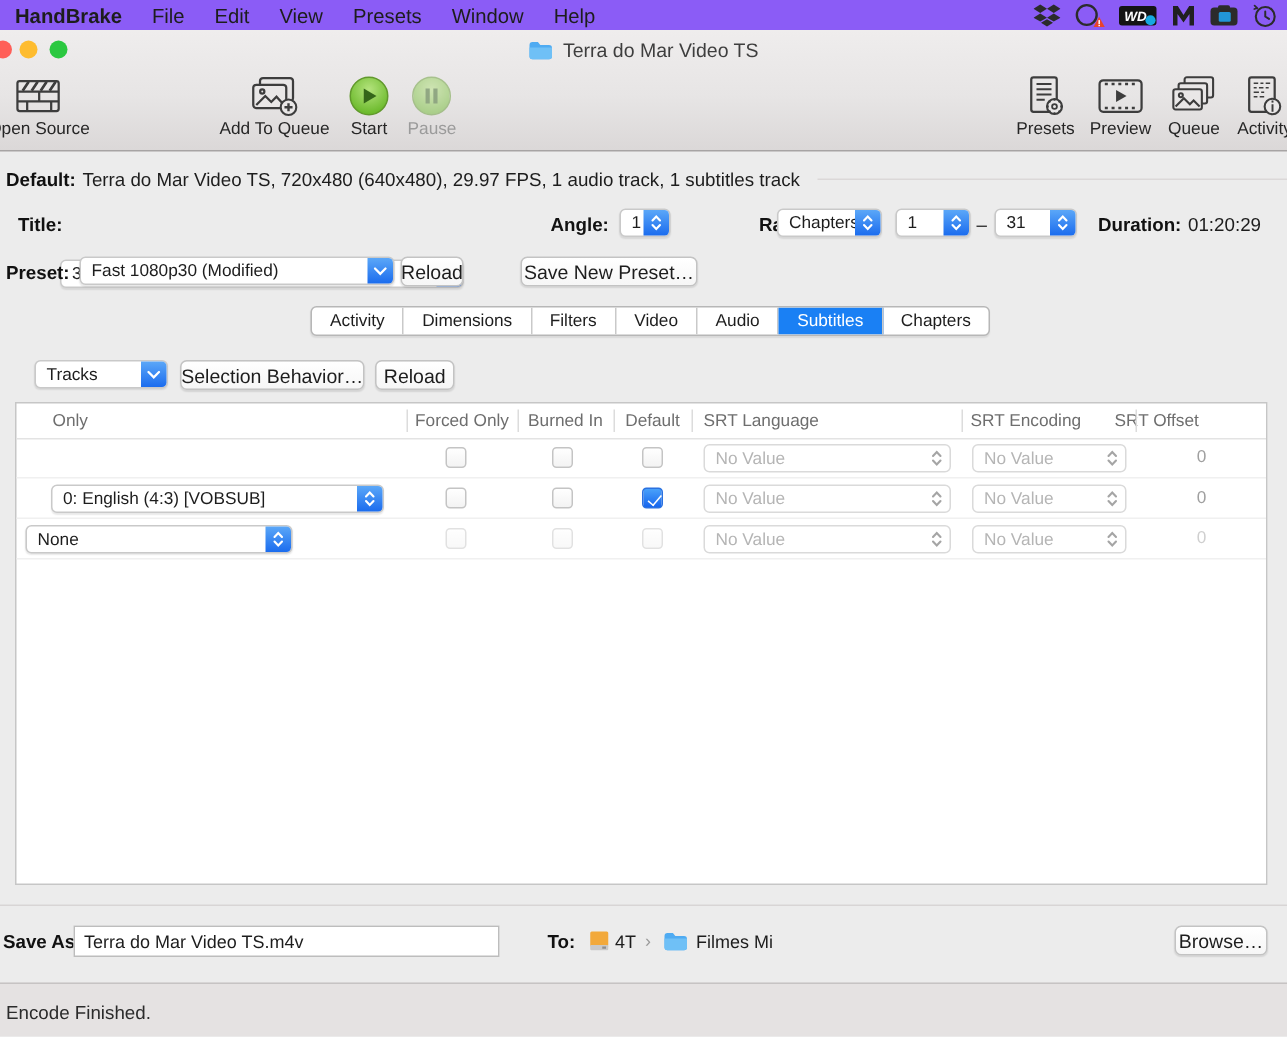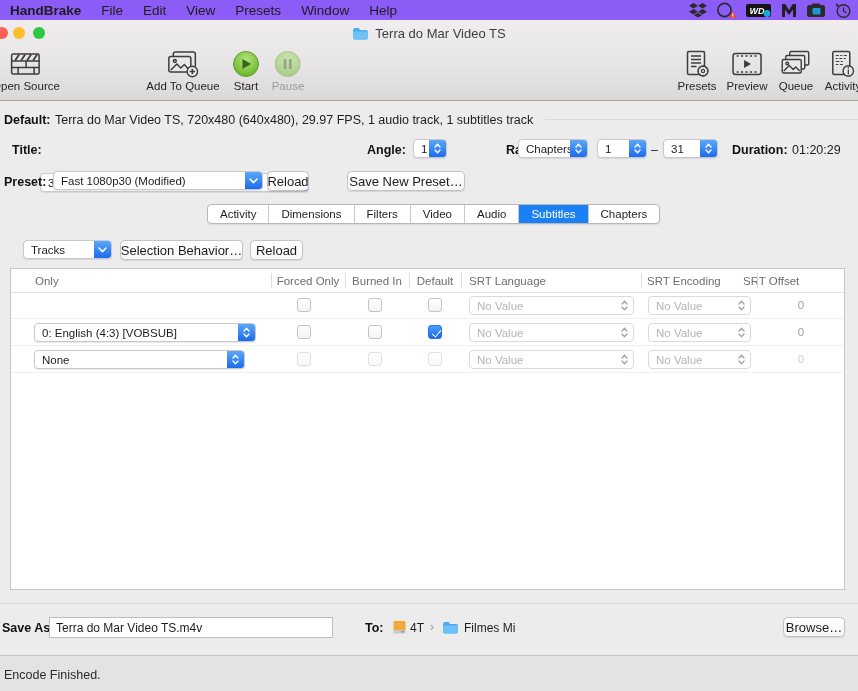--- a/index.html
+++ b/index.html
@@ -413,21 +413,21 @@
           <svg width="7" height="11" viewBox="0 0 7 11" fill="none" stroke="#a5a5a5" stroke-width="1.4" stroke-linecap="round">
             <path d="M1 4 L3.5 1.3 L6 4"></path>
             <path d="M1 7 L3.5 9.7 L6 7"></path>
           </svg>
         </span>
     </div>
     <span class="offval" style="left:760px;">0</span>
   </div>
 
   <div class="trow" style="top:77px;">
-    <div class="popup" style="left:23px; width:211px;">
+    <div class="popup" style="left:6px; width:178px;">
       <span class="txt">None</span>
       <span class="cap">
           <svg width="7" height="11" viewBox="0 0 7 11" fill="none" stroke="#fff" stroke-width="1.4" stroke-linecap="round">
             <path d="M1 4 L3.5 1.3 L6 4"></path>
             <path d="M1 7 L3.5 9.7 L6 7"></path>
           </svg>
         </span>
     </div>
     <span class="cb dim" style="left:286px;"></span>
     <span class="cb dim" style="left:357px;"></span>

